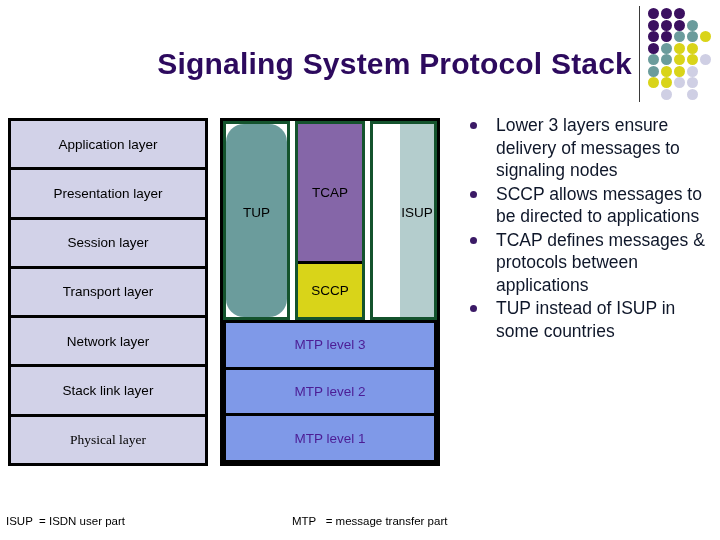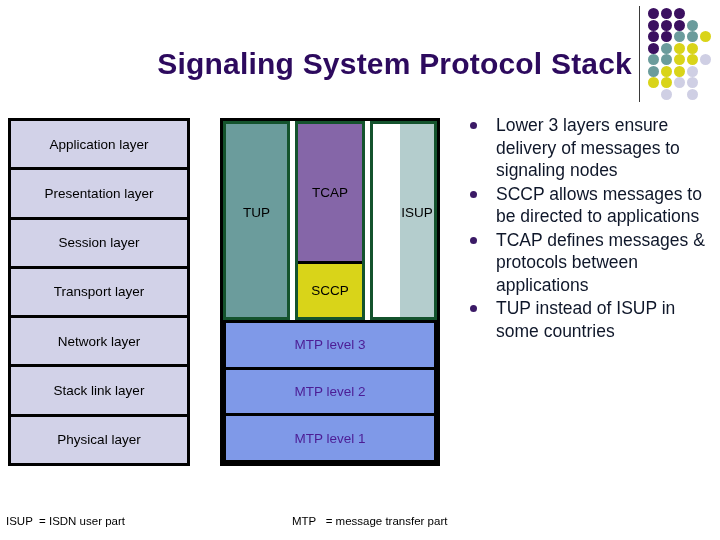--- a/index.html
+++ b/index.html
@@ -52,38 +52,38 @@
     color: #2D0A5E;
     letter-spacing: 0.2px;
     white-space: nowrap;
   }
 
   
   #osi-stack {
     position: absolute;
     left: 8px;
     top: 118px;
-    width: 182px;
+    width: 200px;
     height: 348px;
     border: 3px solid #000000;
     background: #D2D2E8;
     display: flex;
     flex-direction: column;
   }
   .osi-layer {
     flex: 1 1 0;
     background: #D2D2E8;
     border-bottom: 3px solid #000000;
     display: flex;
     align-items: center;
     justify-content: center;
     font-size: 13.5px;
     color: #000000;
   }
-  .osi-layer:last-child { border-bottom: none; }
+  .osi-layer:last-child { border-bottom: none; font-family: Liberation Serif, serif; }
 
   
   #ss7-stack {
     position: absolute;
     left: 220px;
     top: 118px;
     width: 220px;
     height: 348px;
     border: 3px solid #000000;
     background: #ffffff;
@@ -108,21 +108,21 @@
   #col-isup { width: 67px; }
 
   .proto-box {
     display: flex;
     align-items: center;
     justify-content: center;
     font-size: 13.5px;
     color: #000000;
     text-align: center;
   }
-  #box-tup  { height: 100%; background: #6B9C9C; align-items: center; }
+  #box-tup  { height: 100%; background: #6B9C9C; align-items: center; border-radius: 18px; }
   #box-tcap { flex: 0 0 140px; background: #8566A8; border-bottom: 3px solid #000000; }
   #box-sccp { flex: 1 1 auto; background: #D9D419; }
   #box-isup { height: 100%; background: #B4CDCD; margin-left: 27px; }
 
   #mtp-group {
     position: absolute;
     left: 0;
     top: 199px;
     width: 214px;
     height: 143px;

